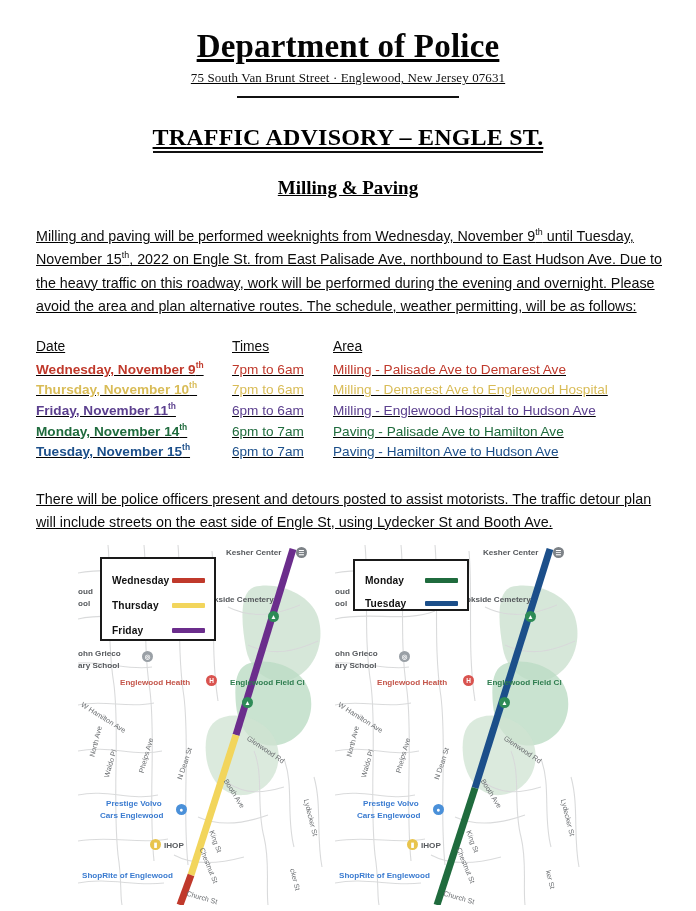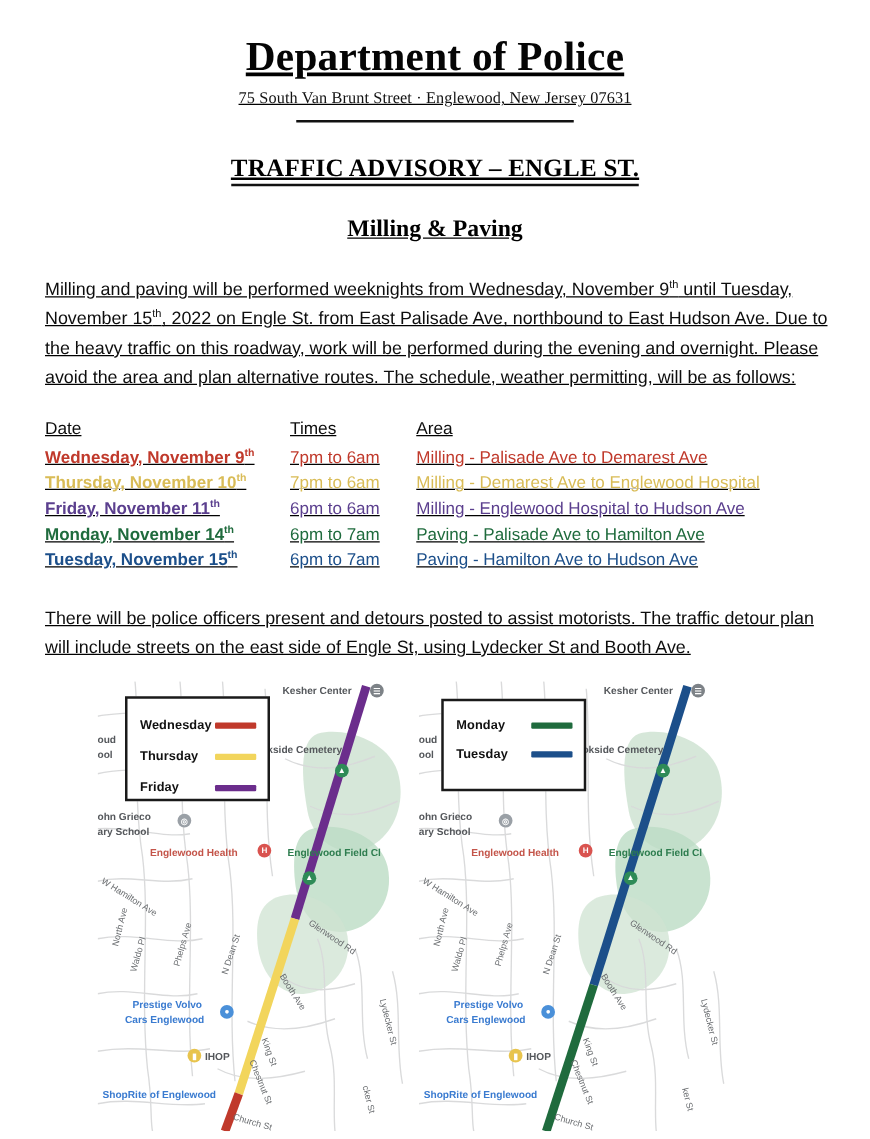--- a/index.html
+++ b/index.html
@@ -49,21 +49,21 @@
     height: 2px;
     background: #111;
     margin: 10px auto 0 auto;
   }
 
   
   .advisory-title {
     text-align: center;
     font-family: "Liberation Serif", serif;
     font-weight: bold;
-    font-size: 20px;
+    font-size: 24px;
     margin-top: 26px;
     letter-spacing: 0.2px;
   }
   .advisory-title span.u {
     border-bottom: 2px solid #111;
     padding-bottom: 1px;
   }
   .subtitle {
     text-align: center;
     font-family: "Liberation Serif", serif;
@@ -139,21 +139,21 @@
     z-index: 40;
     box-sizing: border-box;
   }
   .legend-left {
     left: 22px; top: 12px;
     width: 116px; height: 84px;
     padding: 9px 0 0 0;
   }
   .legend-right {
     left: 18px; top: 14px;
-    width: 116px; height: 74px;
+    width: 116px; height: 52px;
     padding: 8px 0 0 0;
   }
   .legend-row {
     display: flex;
     align-items: center;
     justify-content: space-between;
     padding: 0 9px 0 10px;
     height: 25px;
   }
   .legend-right .legend-row { height: 23px; }

